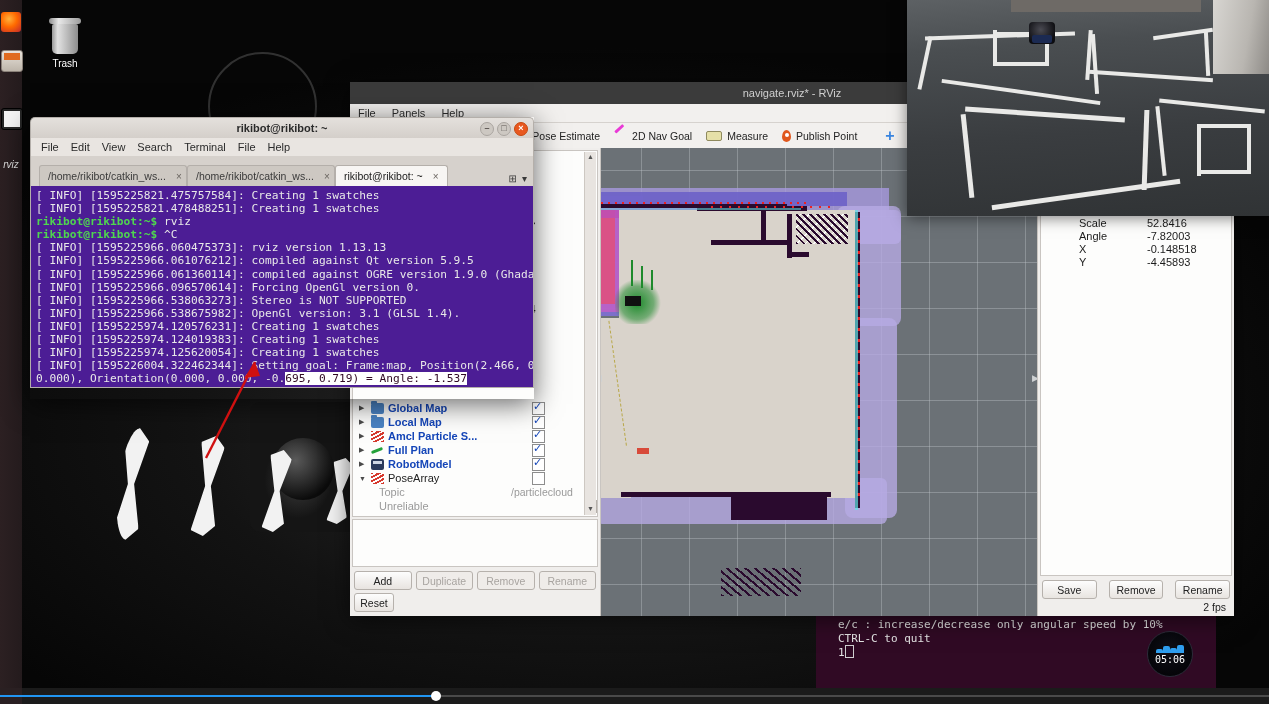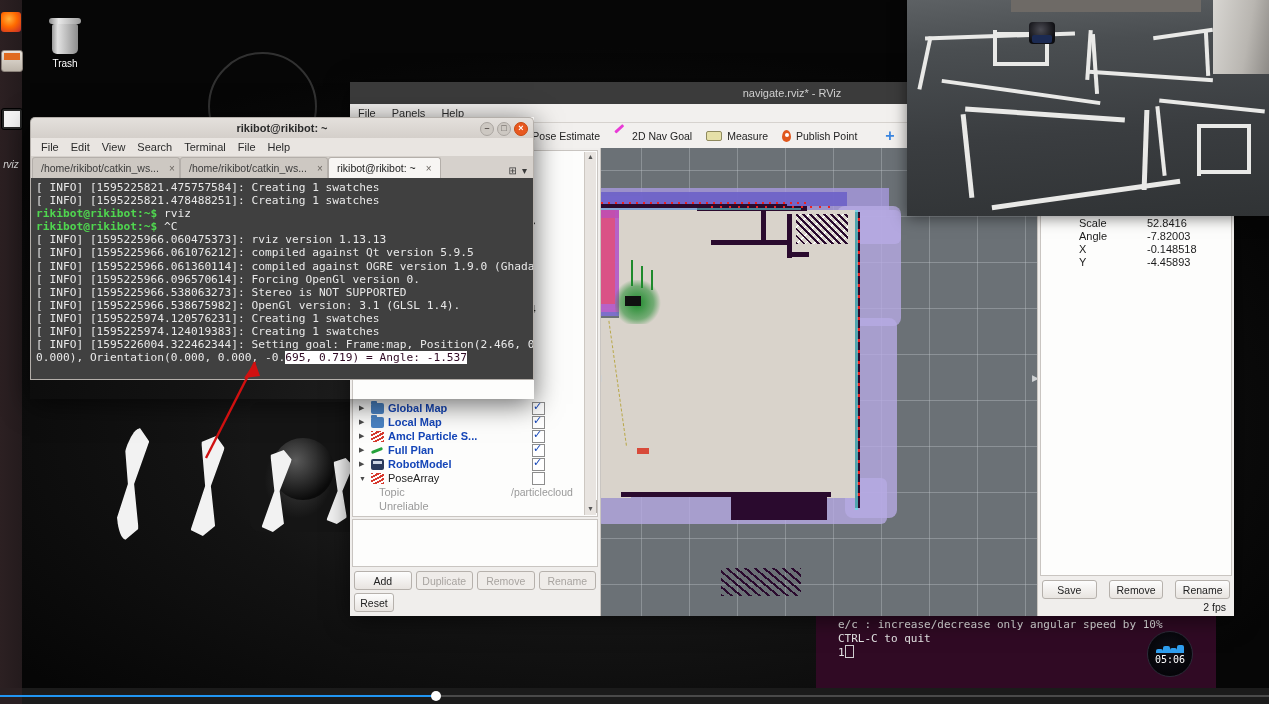--- a/index.html
+++ b/index.html
@@ -177,31 +177,31 @@
   .wbtns{position:absolute;right:5px;top:4px;display:flex;gap:3px;}
   .wb{width:12px;height:12px;border-radius:50%;background:#cdc8c2;border:1px solid #aaa5a0;
         position:relative;}
   .wb.close{background:#e8581f;border-color:#c7490f;}
   .wb span{position:absolute;left:0;right:0;top:-1px;text-align:center;font-size:9px;
         color:#5a5550;line-height:12px;}
   .wb.close span{color:#fff;}
   .gt-menu{height:18px;background:#e9e5e1;border-left:1px solid #b4afaa;
         border-right:1px solid #b4afaa;font-size:11px;color:#2a2a2a;
         display:flex;align-items:center;gap:12px;padding-left:10px;}
-  .gt-tabs{height:22px;background:#d6d1cc;border-left:1px solid #b4afaa;
-        border-right:1px solid #b4afaa;display:flex;align-items:flex-end;padding-left:1px;gap:0;}
+  .gt-tabs{height:30px;background:#d6d1cc;border-left:1px solid #b4afaa;
+        border-right:1px solid #b4afaa;display:flex;align-items:flex-end;padding-left:8px;gap:0;}
   .gtab{height:20px;padding:0 8px;font-size:10.5px;color:#3a3a3a;display:flex;
         align-items:center;gap:10px;background:#cdc8c2;border:1px solid #b4afaa;
         border-bottom:none;border-radius:3px 3px 0 0;max-width:130px;overflow:hidden;
         white-space:nowrap;}
   .gtab.act{background:#f7f5f3;color:#1a1a1a;}
   .gtab .x{color:#6a6560;font-size:10px;}
   .gt-tabicons{margin-left:auto;display:flex;align-items:center;gap:5px;padding:0 6px 2px 0;
         color:#3a3a3a;font-size:10px;}
-  .gt-body{height:202px;background:#404040;border:1px solid #b4afaa;border-top:none;
+  .gt-body{height:202px;background:#4c1d95;border:1px solid #b4afaa;border-top:none;
         font-family:"DejaVu Sans Mono","Liberation Mono",monospace;font-size:11.2px;
         color:#e8e8e8;padding:3px 0 0 5px;box-sizing:border-box;overflow:hidden;}
   .gt-body div{line-height:13.1px;white-space:nowrap;}
   .prm{color:#4fd64f;font-weight:bold;}
   .hl{background:#ffffff;color:#300a24;}
 
   
   .arrow-svg{position:absolute;left:180px;top:360px;width:120px;height:110px;pointer-events:none;}
 
   
@@ -554,20 +554,21 @@
       <div><span class="prm">rikibot@rikibot:~$</span><span> rviz</span></div>
       <div><span class="prm">rikibot@rikibot:~$</span><span> ^C</span></div>
       <div>[ INFO] [1595225966.060475373]: rviz version 1.13.13</div>
       <div>[ INFO] [1595225966.061076212]: compiled against Qt version 5.9.5</div>
       <div>[ INFO] [1595225966.061360114]: compiled against OGRE version 1.9.0 (Ghadamon)</div>
       <div>[ INFO] [1595225966.096570614]: Forcing OpenGl version 0.</div>
       <div>[ INFO] [1595225966.538063273]: Stereo is NOT SUPPORTED</div>
       <div>[ INFO] [1595225966.538675982]: OpenGl version: 3.1 (GLSL 1.4).</div>
       <div>[ INFO] [1595225974.120576231]: Creating 1 swatches</div>
       <div>[ INFO] [1595225974.124019383]: Creating 1 swatches</div>
+      <div>[ INFO] [1595225974.125620054]: Creating 1 swatches</div>
       <div>[ INFO] [1595226004.322462344]: Setting goal: Frame:map, Position(2.466, 0.799,</div>
       <div><span>0.000), Orientation(0.000, 0.000, -0.</span><span class="hl">695, 0.719) = Angle: -1.537</span></div>
       <div>&nbsp;</div>
 
     </div>
   </div>
 
   <svg class="arrow-svg" viewBox="0 0 120 110">
     <line x1="75" y1="2" x2="26" y2="98" stroke="#d01010" stroke-width="2.4"></line>
     <polygon points="75,2 64,18 80,16" fill="#d01010"></polygon>

